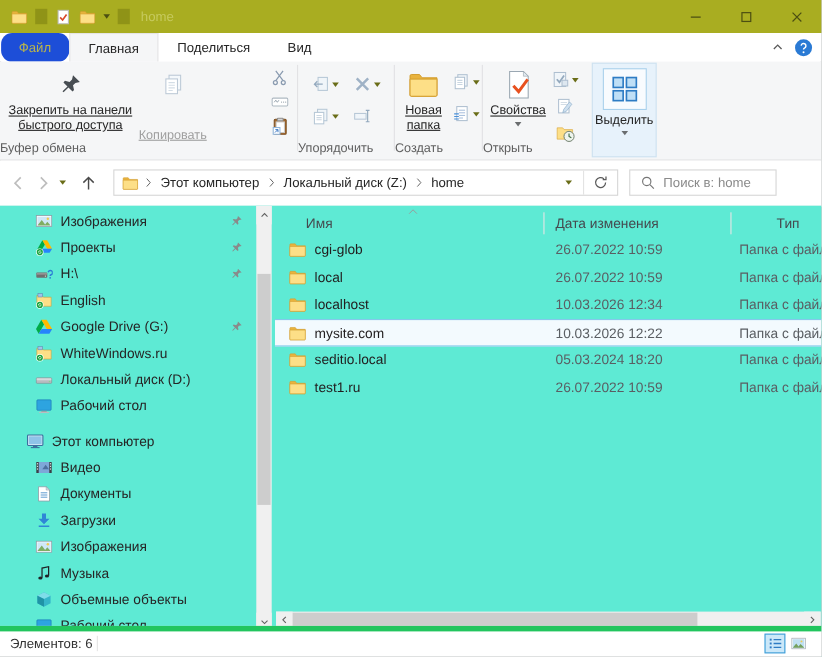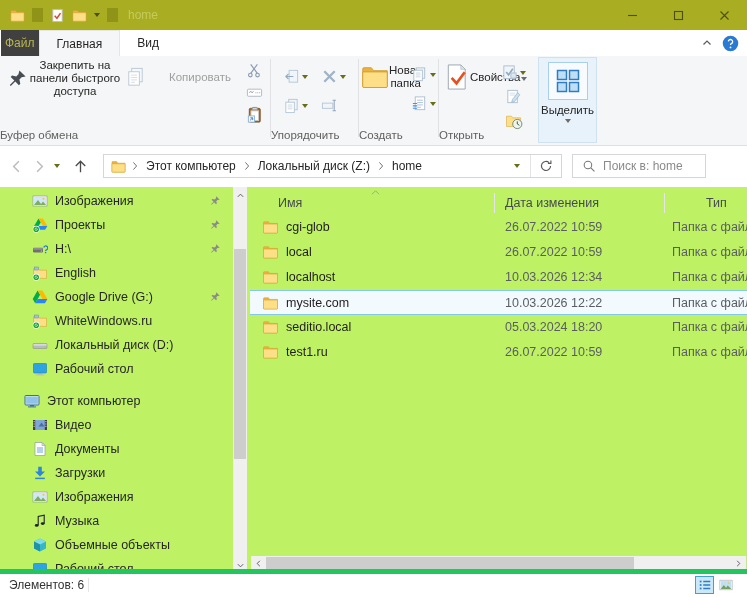--- a/index.html
+++ b/index.html
@@ -16,50 +16,50 @@
   .qat .ic svg{width:15px;height:15px;}
   .win-title{margin-left:10px;color:#c6ca5e;font-size:12px;}
   .caret{width:0;height:0;border-left:3.5px solid transparent;border-right:3.5px solid transparent;border-top:4px solid #4c4f12;}
   .caret.lite{border-top-color:#6a6d18;}
   .wbtns{position:absolute;right:0;top:0;height:30px;display:flex;}
   .wbtn{width:46px;height:30px;display:flex;align-items:center;justify-content:center;}
   .wbtn svg{width:11px;height:11px;}
 
   
   .tabstrip{position:absolute;left:0;top:30px;right:0;height:26px;background:#fff;display:flex;align-items:stretch;}
-  .tab-file{background:#404040;color:#b9b44c;padding:0 4px;display:flex;align-items:center;margin-left:1px;}
+  .tab-file{background:#1d4ed8;color:#b9b44c;padding:0 16px;display:flex;align-items:center;margin-left:1px;border-radius:10px;}
   .tab{padding:0 17px;display:flex;align-items:center;color:#262626;}
   .tab.active{background:#f5f6f7;border:1px solid #e5e5e5;border-bottom:none;}
   .strip-right{position:absolute;right:8px;top:30px;height:26px;display:flex;align-items:center;gap:9px;}
 
   
   .ribbon{position:absolute;left:0;top:56px;right:0;height:89px;background:#f5f6f7;border-bottom:1px solid #e0e0e2;display:flex;}
   .rgroup{position:relative;height:100%;}
   .rsep{width:1px;height:78px;background:#e2e2e4;margin-top:3px;}
   .glabel{position:absolute;left:0;right:0;bottom:4px;text-align:left;color:#5f5f5f;font-size:11.5px;}
-  .bigbtn{position:absolute;top:3px;display:flex;flex-direction:row;align-items:center;text-align:center;font-size:11.5px;line-height:13px;}
+  .bigbtn{position:absolute;top:3px;display:flex;flex-direction:column;align-items:center;text-align:center;font-size:11.5px;line-height:13px;text-decoration:underline;}
   .bigbtn .ic{height:36px;display:flex;align-items:center;}
   .dis{color:#9f9f9f;}
   .smallstack{position:absolute;display:flex;flex-direction:column;gap:5px;}
   .smallrow{display:flex;align-items:center;gap:2px;}
   .sel-panel{position:absolute;left:538px;top:1px;width:57px;height:84px;background:#e7f2fb;border:1px solid #cfe2f0;display:flex;flex-direction:column;align-items:center;font-size:11.5px;}
   .sel-iconbox{margin-top:4px;width:38px;height:36px;background:#f8fbfe;border:1px solid #a8d0ec;display:flex;align-items:center;justify-content:center;}
 
   
   .addrrow{position:absolute;left:0;top:146px;right:0;height:41px;background:#fff;border-bottom:1px solid #ececec;}
   .navbtns{position:absolute;left:8px;top:8px;height:24px;display:flex;align-items:center;gap:6px;}
   .addrbox{position:absolute;left:103px;top:8px;width:459px;height:24px;border:1px solid #d6d6d6;background:#fff;display:flex;align-items:center;box-sizing:border-box;}
   .crumbs{display:flex;align-items:center;flex:1;padding-left:7px;gap:2px;}
   .crumb{padding:0 5px;white-space:nowrap;}
   .addr-refresh{width:30px;height:100%;border-left:1px solid #e3e3e3;display:flex;align-items:center;justify-content:center;}
   .addr-caret{width:26px;display:flex;justify-content:center;}
   .searchbox{position:absolute;left:572px;top:8px;width:134px;height:24px;border:1px solid #d6d6d6;background:#fff;display:flex;align-items:center;gap:7px;padding-left:9px;box-sizing:border-box;color:#8a8a8a;}
 
   
-  .main{position:absolute;left:0;top:187px;right:0;bottom:23px;background:#bef264;overflow:hidden;padding-left:34px;}
+  .main{position:absolute;left:0;top:187px;right:0;bottom:23px;background:#5eead4;overflow:hidden;padding-left:34px;}
   .sidebar{position:absolute;left:0;top:0;bottom:0;width:248px;overflow:hidden;}
   .side-list{position:absolute;left:0;top:2px;right:16px;}
   .srow{height:24px;display:flex;align-items:center;position:relative;font-size:12.5px;white-space:nowrap;}
   .srow .ic{width:16px;margin-right:7px;}
   .srow .ic svg{width:16px;height:16px;}
   .srow .pin{position:absolute;right:2px;}
   .srow .pin svg{width:12px;height:12px;}
   .ind1{padding-left:32px;}
   .ind0{padding-left:24px;}
   .side-gap{height:8px;}
@@ -142,20 +142,21 @@
             <path d="M1.5 1.5l8 8M9.5 1.5l-8 8" stroke="#4c4f12" stroke-width="1.1"></path>
           </svg>
       </div>
     </div>
   </div>
 
   <div class="tabstrip">
     <div class="tab-file">Файл</div>
     <div id="tabs-holder" style="display:flex;">
         <div class="tab active">Главная</div>
+        <div class="tab">Поделиться</div>
         <div class="tab">Вид</div>
       </div>
   </div>
   <div class="strip-right">
     <span class="ic">
         <svg viewBox="0 0 12 12" width="12" height="12">
           <path d="M2.5 7.5L6 4l3.5 3.5" stroke="#5a5a5a" fill="none" stroke-width="1.2"></path>
         </svg>
       </span>
     <span class="ic">

